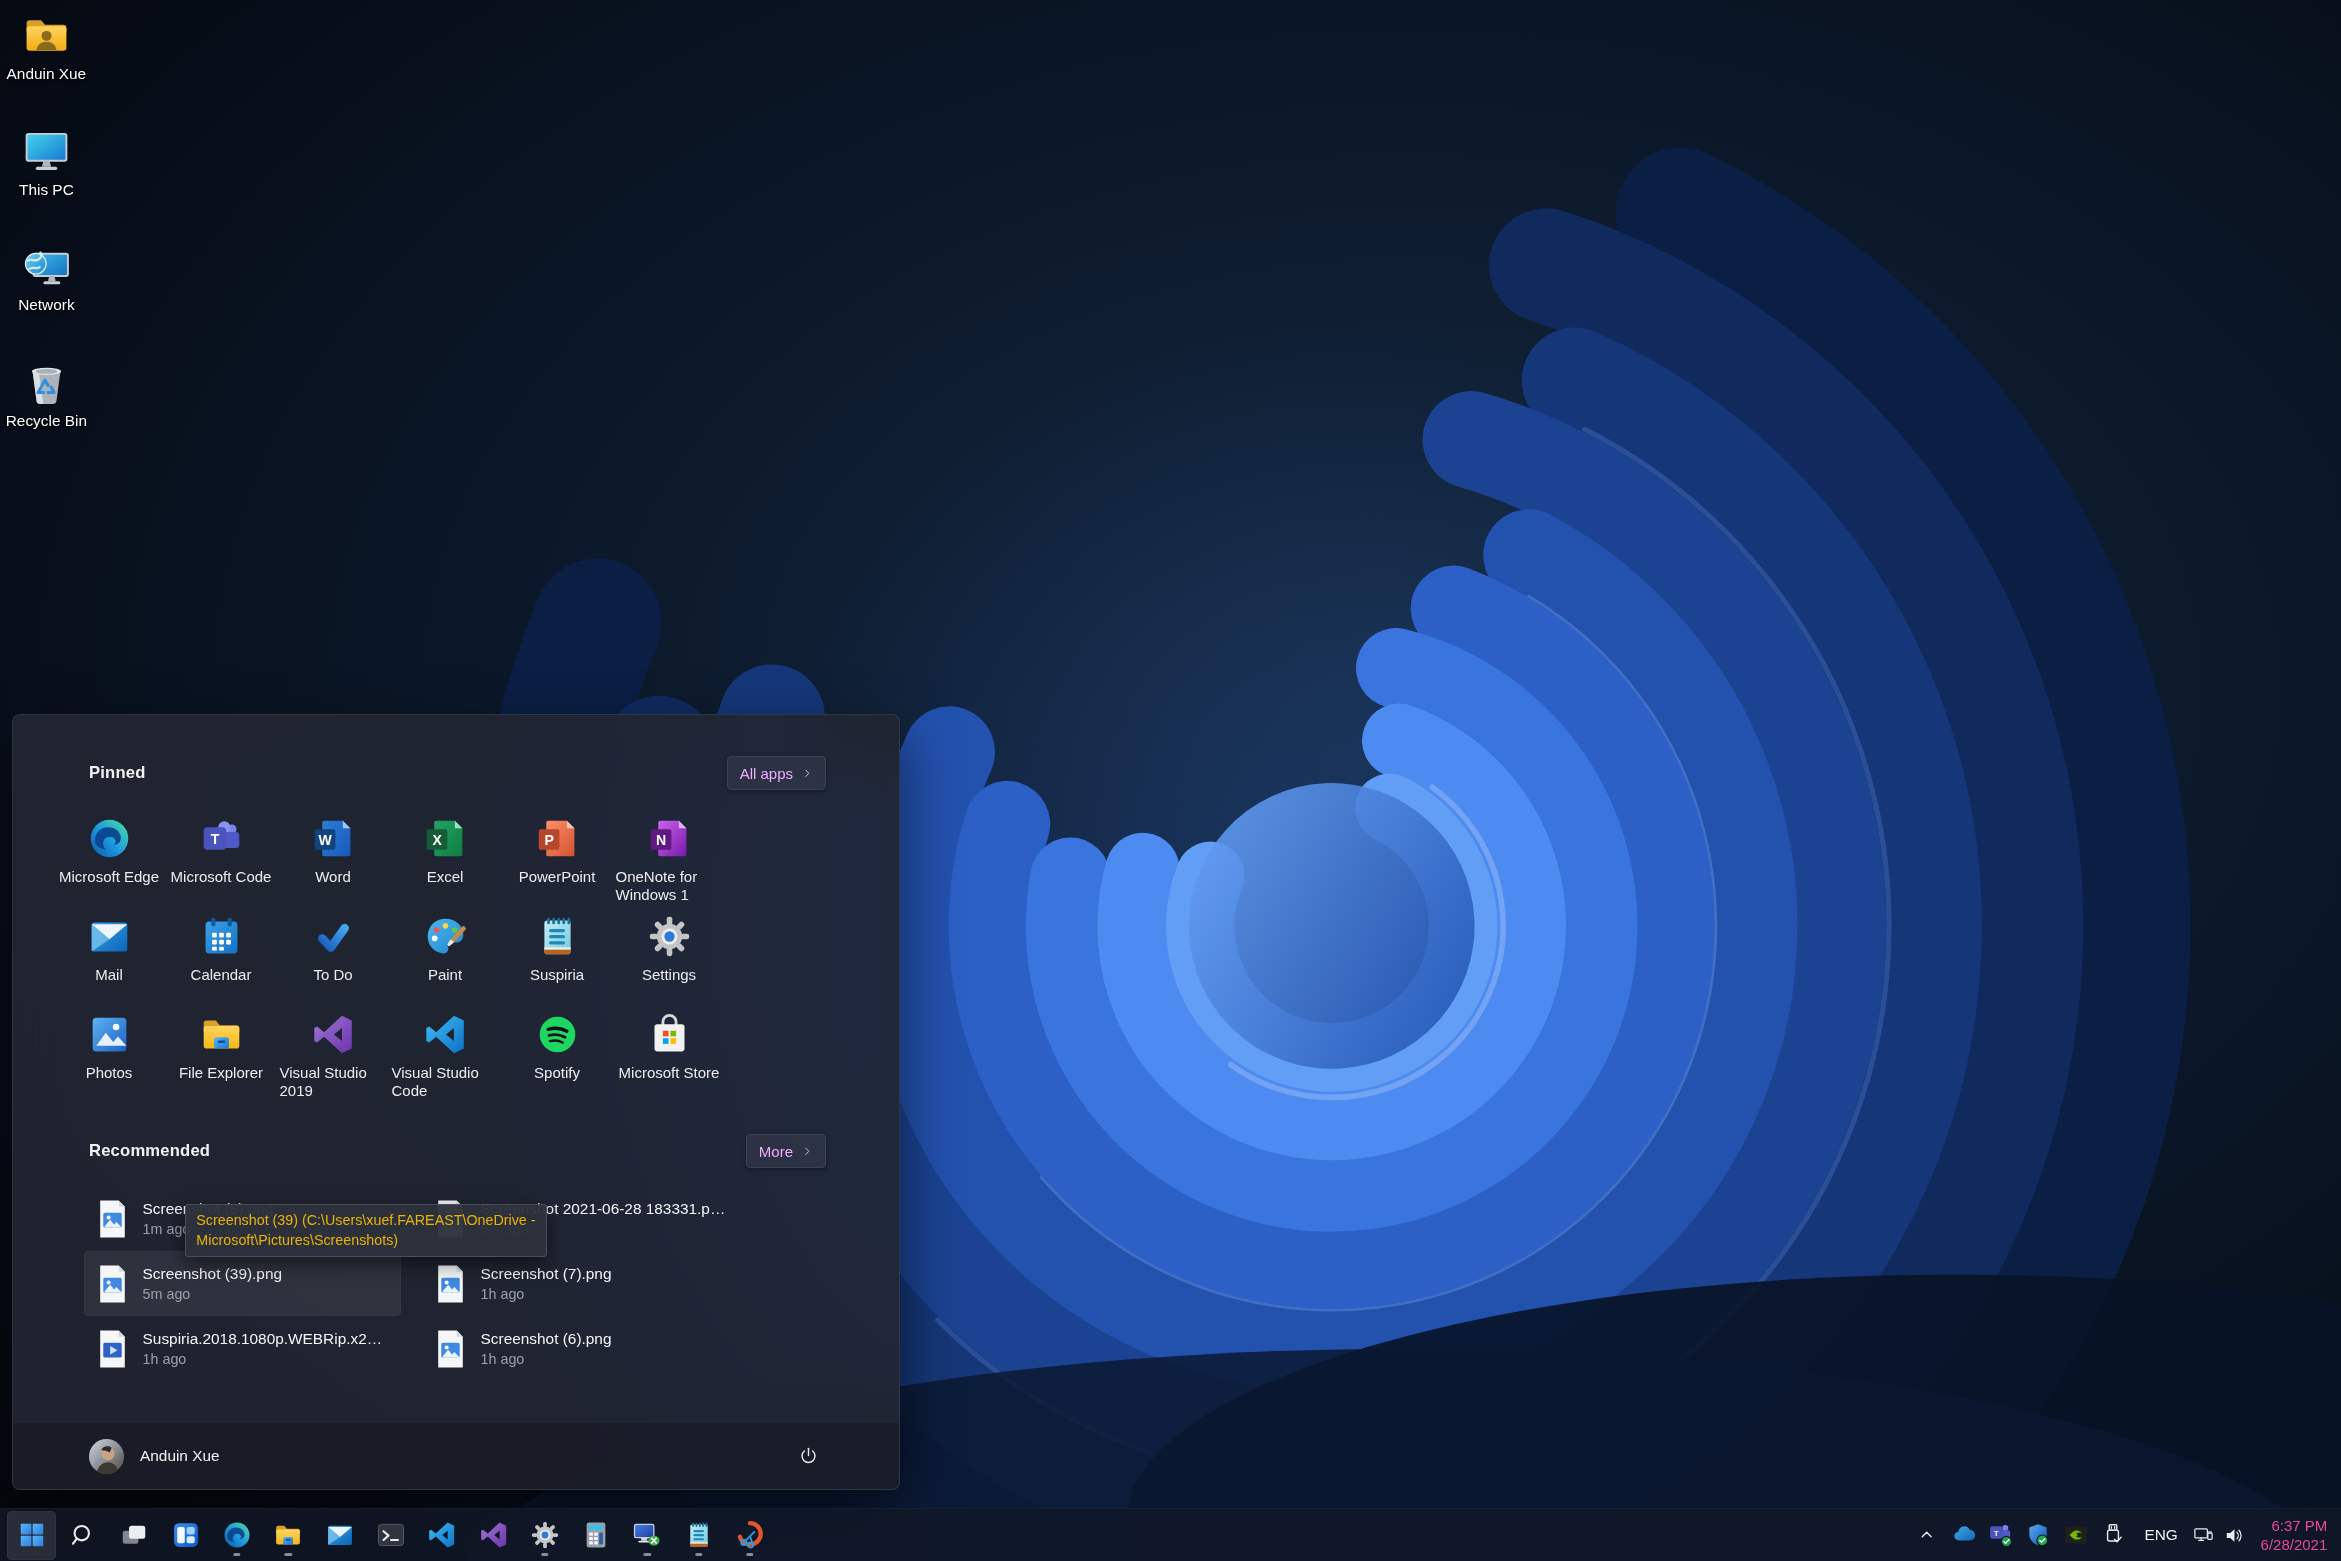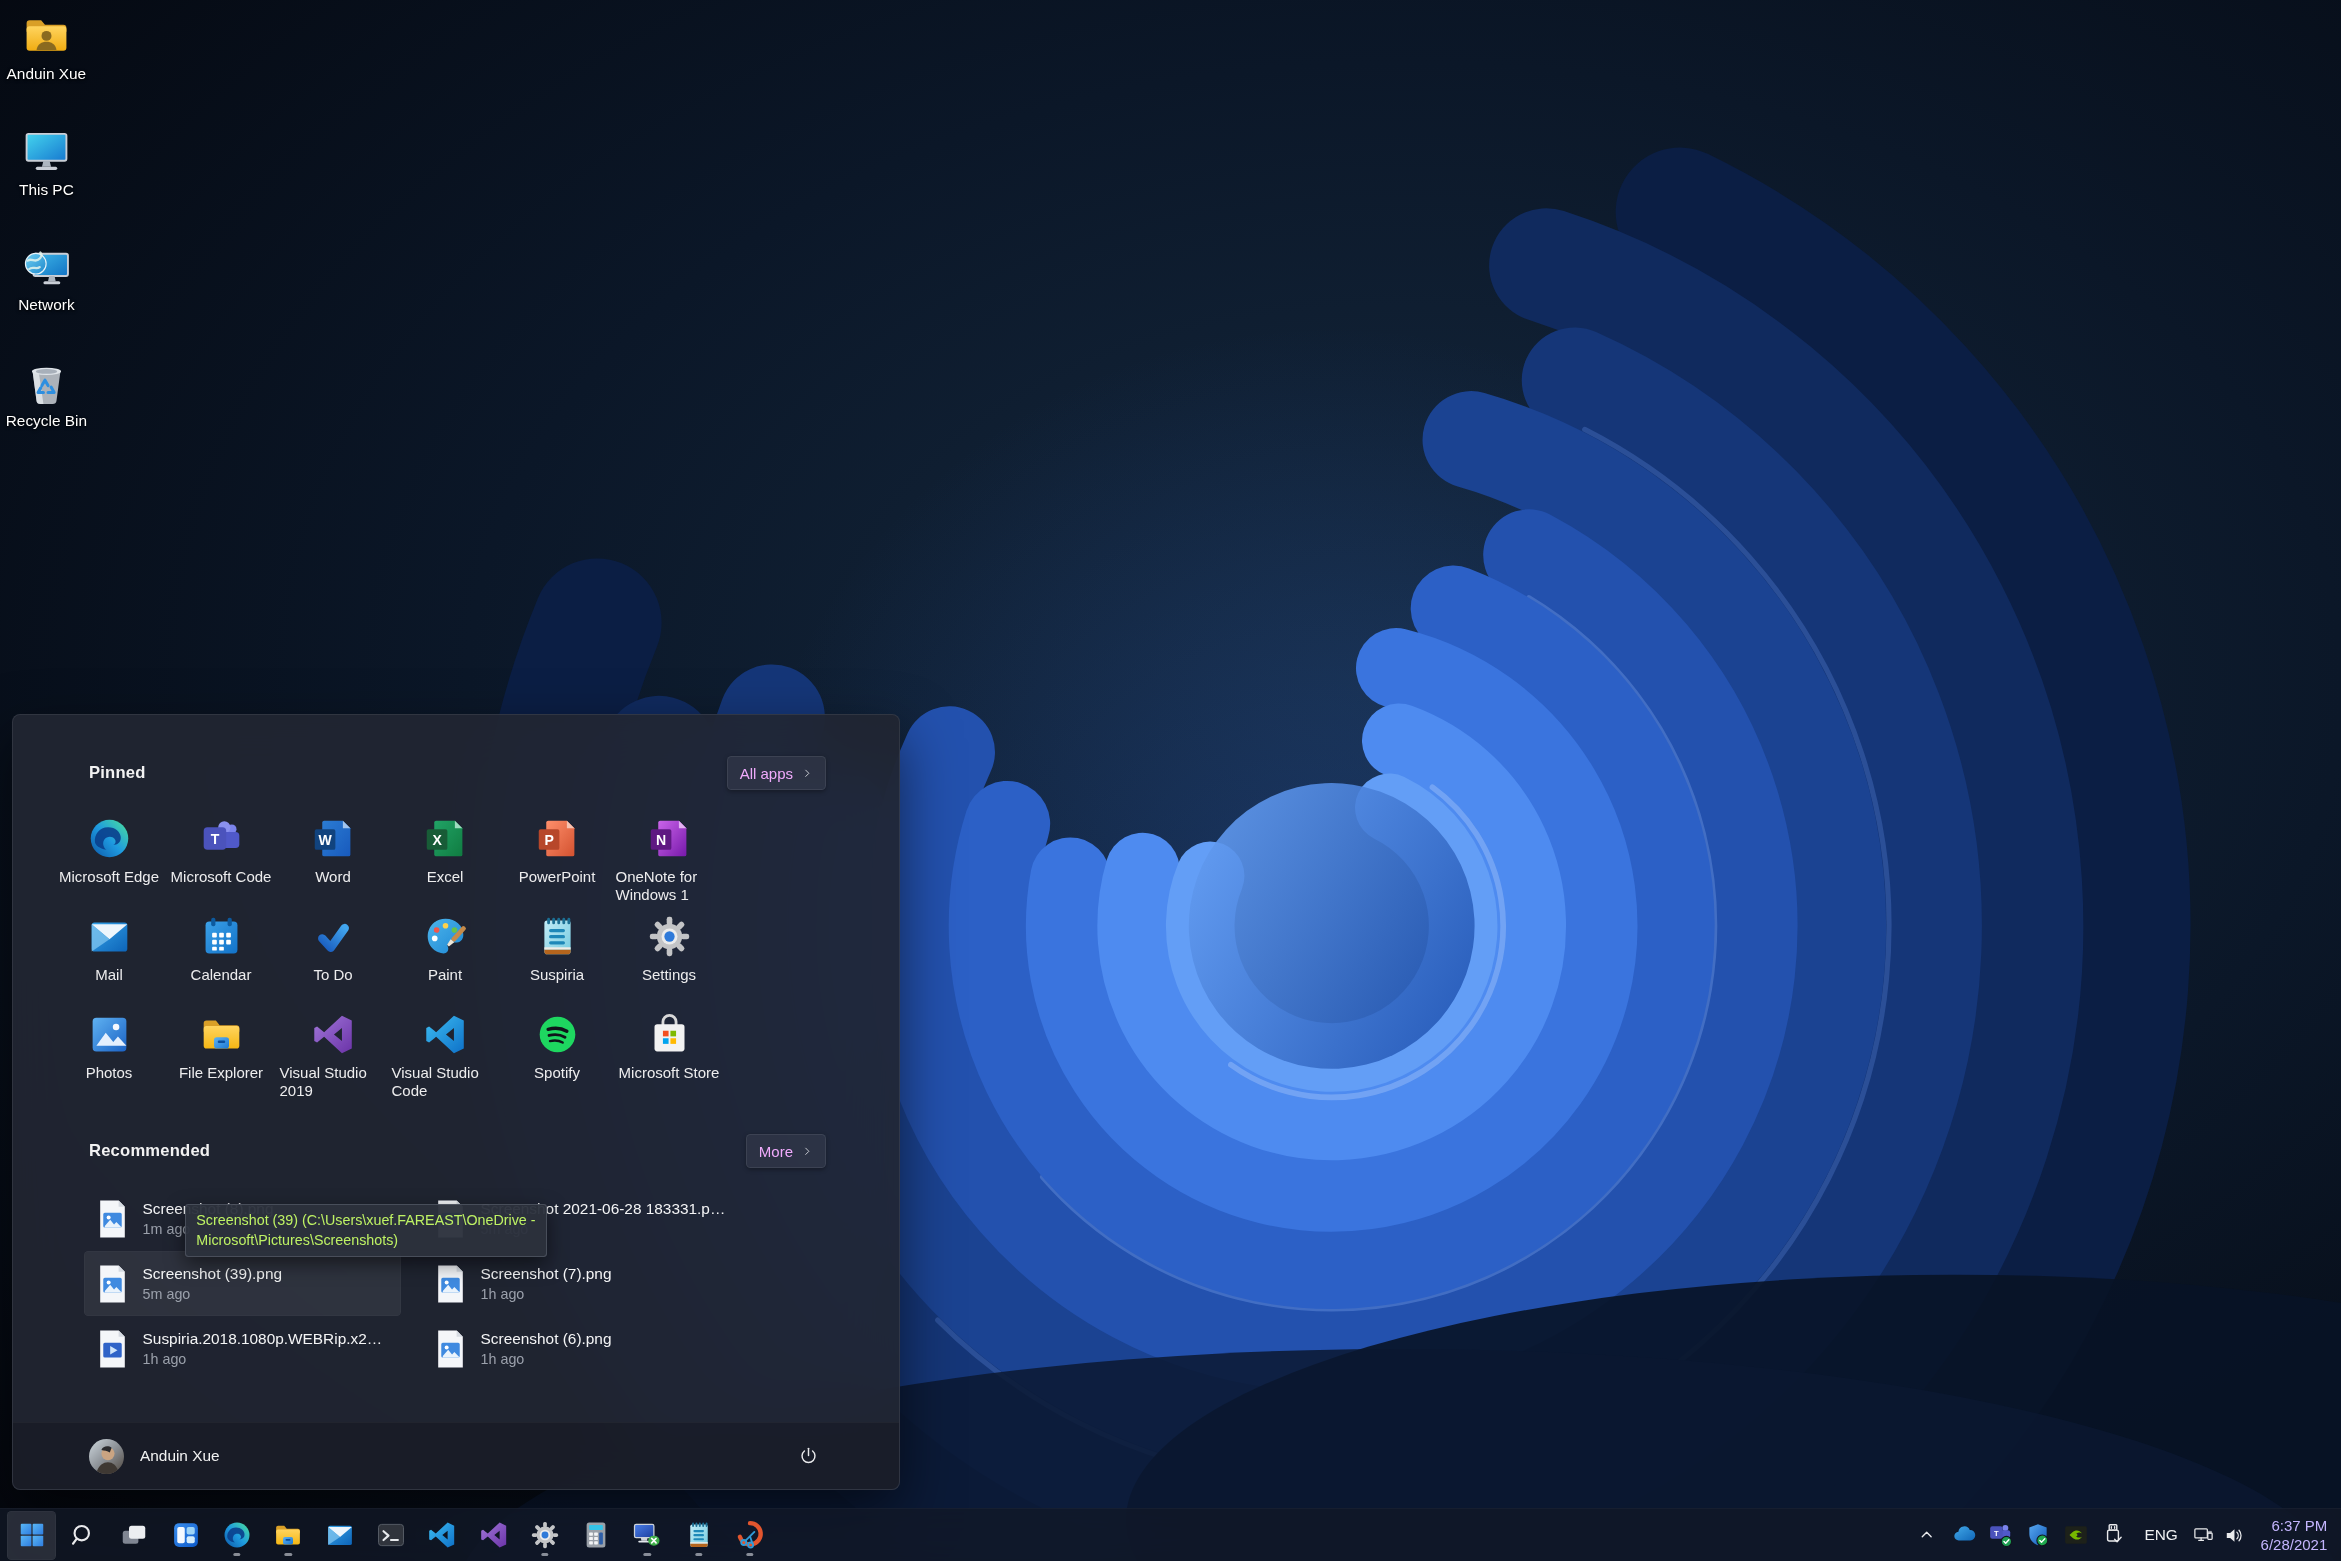--- a/index.html
+++ b/index.html
@@ -49,21 +49,21 @@
     box-shadow:inset 0 0 0 0.6px rgba(255,255,255,.05); }
   .file-ico { width:31px; height:40px; flex:none; }
   .file-ico svg { width:100%; height:100%; display:block; }
   .rec-col { display:flex; flex-direction:column; gap:3.4px; min-width:0; }
   .rec-title { font-size:15.4px; color:#f4f5f6; white-space:nowrap; overflow:hidden;
     text-overflow:ellipsis; max-width:246px; }
   .rec-time { font-size:14.3px; color:#9ba1ac; }
 
   .tooltip { position:absolute; left:172px; top:489px; z-index:8; max-width:377px;
     background:rgba(44,49,60,.96); border:0.6px solid rgba(130,136,148,.35); border-radius:3.4px;
-    padding:6.3px 10.3px; font-size:14.3px; line-height:19.4px; color:#bef264;
+    padding:6.3px 10.3px; font-size:14.3px; line-height:19.4px; color:#eab308;
     box-shadow:0 6.9px 19.4px rgba(0,0,0,.5); }
 
   .user-bar { position:absolute; left:0; right:0; bottom:0; height:67px;
     display:flex; align-items:center; justify-content:space-between;
     padding:0 72px 0 76px; background:rgba(10,12,18,.28);
     border-top:0.6px solid rgba(255,255,255,.04); border-radius:0 0 8px 8px; }
   .user { display:flex; align-items:center; gap:16px; background:none; border:none;
     color:#f2f2f2; font-family:inherit; }
   .avatar { width:35px; height:35px; border-radius:50%; overflow:hidden; flex:none; }
   .avatar svg { width:100%; height:100%; display:block; }
@@ -93,21 +93,21 @@
     background:none; border:none; border-radius:3.4px; }
   .tray-btn svg { width:19.4px; height:19.4px; }
   .tray-icons { display:flex; align-items:center; gap:11.4px; margin:0 8px; }
   .tray-ic { width:26px; height:26px; background:none; border:none; padding:0; }
   .tray-ic svg { width:100%; height:100%; display:block; }
   .lang { font-size:15.4px; color:#eef0f2; padding:0 10.3px; background:none; border:none;
     font-family:inherit; height:37px; display:flex; align-items:center; border-radius:3.4px; }
   .sys-ic { width:30px; height:32px; display:flex; align-items:center; justify-content:center;
     background:none; border:none; border-radius:3.4px; }
   .sys-ic svg { width:23px; height:23px; }
-  .clock { margin-left:9.1px; text-align:right; color:#c4b5fd; font-size:15px;
+  .clock { margin-left:9.1px; text-align:right; color:#ec4899; font-size:15px;
     line-height:19.4px; background:none; border:none; font-family:inherit; padding:0 3.4px; }
 </style>
 </head>
 <body>
 
 <div id="screen">
 
   <svg id="wallpaper" viewBox="0 0 4096 2731" preserveAspectRatio="xMidYMid slice">
     <defs>
       <radialGradient id="wp-bg" cx="60%" cy="44%" r="80%">

